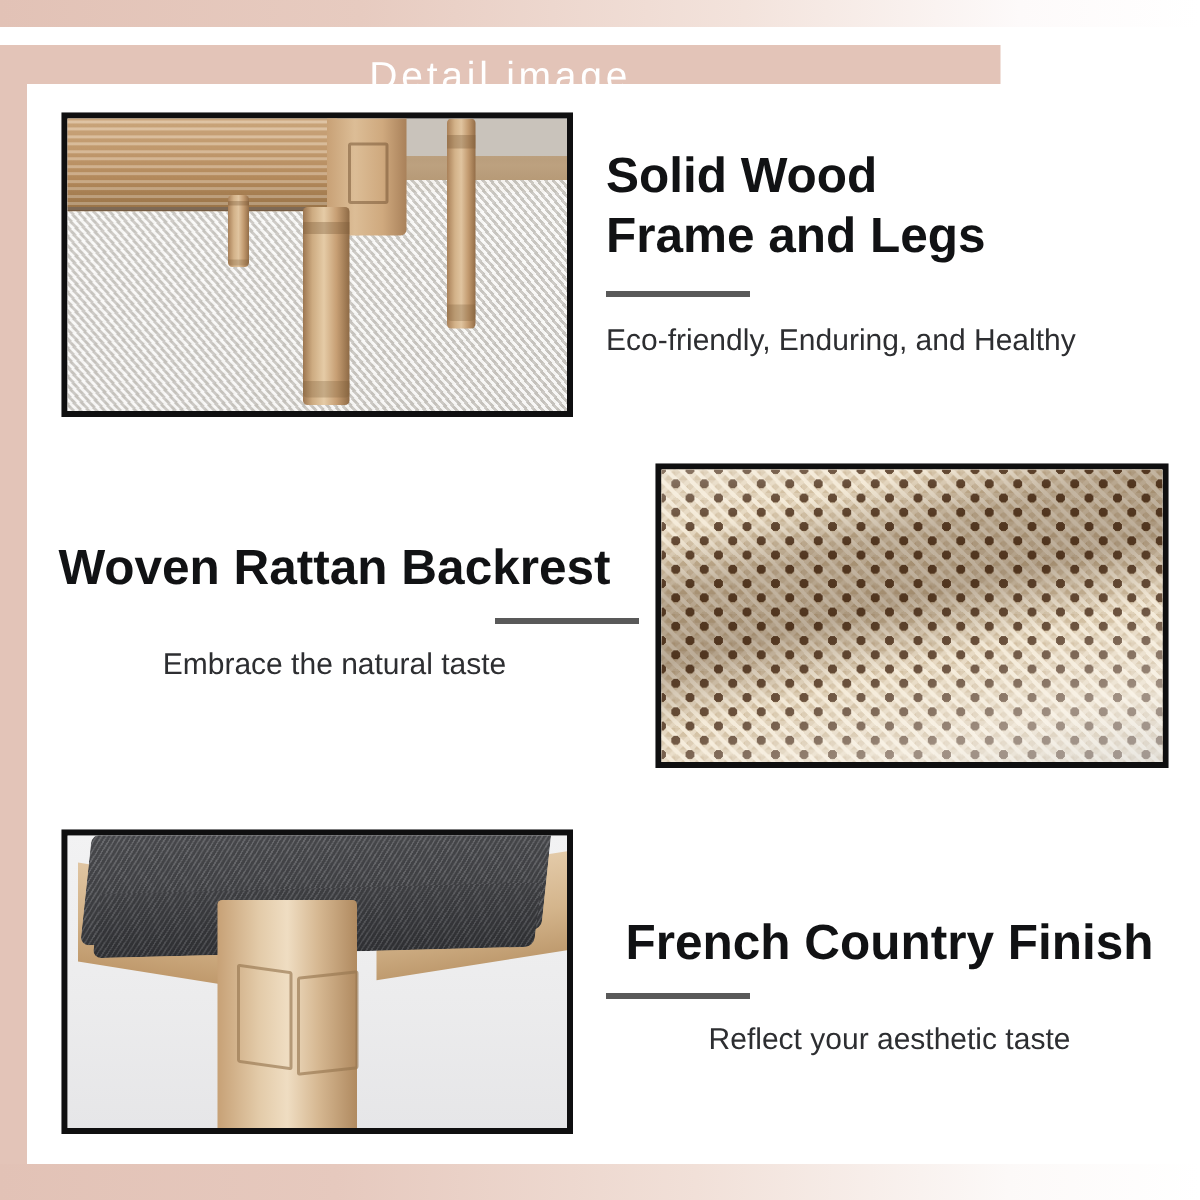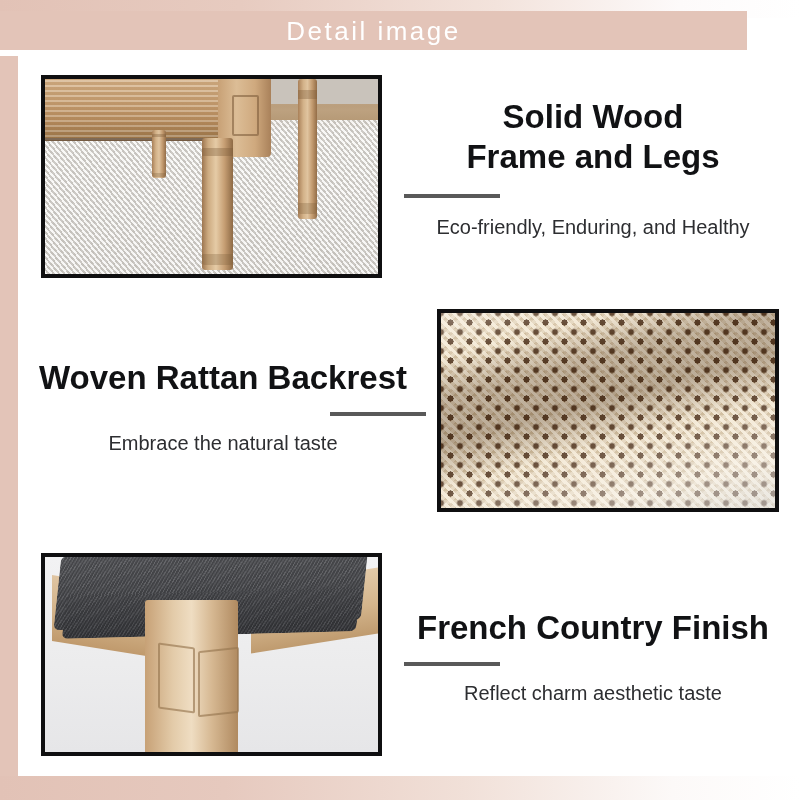--- a/index.html
+++ b/index.html
@@ -24,22 +24,22 @@
 
   
   .frame-top-gradient {
     position: absolute;
     left: 0; top: 0;
     width: 800px; height: 18px;
     background: linear-gradient(to right, #e2c2b6 0%, #e7cbc0 30%, #f3e3dc 62%, #fdfafa 85%, #ffffff 100%);
   }
   .frame-header {
     position: absolute;
-    left: 0; top: 11px;
-    width: 747px; height: 39px;
+    left: 0; top: 30px;
+    width: 667px; height: 39px;
     background: #e3c4b8;
     display: flex;
     align-items: center;
     justify-content: center;
   }
   .frame-header .title {
     color: #ffffff;
     font-size: 26px;
     letter-spacing: 2.5px;
     line-height: 1;
@@ -222,21 +222,21 @@
     width: 96px;
     background: #595959;
     margin: 14px 0 14px 0;
   }
   .subline {
     color: #2d2e31;
     font-size: 20px;
     line-height: 1.3;
     margin: 0;
   }
-  #block-wood  { left: 404px; top: 97px;  width: 378px; text-align: center; }
+  #block-wood  { left: 404px; top: 97px;  width: 378px; text-align: left; }
   #block-wood .rule { margin-top: 16px; margin-bottom: 16px; }
   #block-rattan { left: 18px; top: 358px; width: 410px; text-align: center; }
   #block-rattan .rule { margin-left: auto; margin-right: 2px; }
   #block-french { left: 404px; top: 608px; width: 378px; text-align: center; }
 </style>
 </head>
 <body>
 
 <div class="page">
 
@@ -293,16 +293,16 @@
       <div class="cushion-edge"></div>
       <div class="corner-post"></div>
       <div class="panel-carve" id="carve-a"></div>
       <div class="panel-carve" id="carve-b"></div>
     </div>
   </div>
 
   <div class="text-block" id="block-french">
     <h2 class="headline">French Country Finish</h2>
     <div class="rule"></div>
-    <p class="subline">Reflect charm aesthetic taste</p>
+    <p class="subline">Reflect your aesthetic taste</p>
   </div>
 
 </div>
 
 </body></html>

